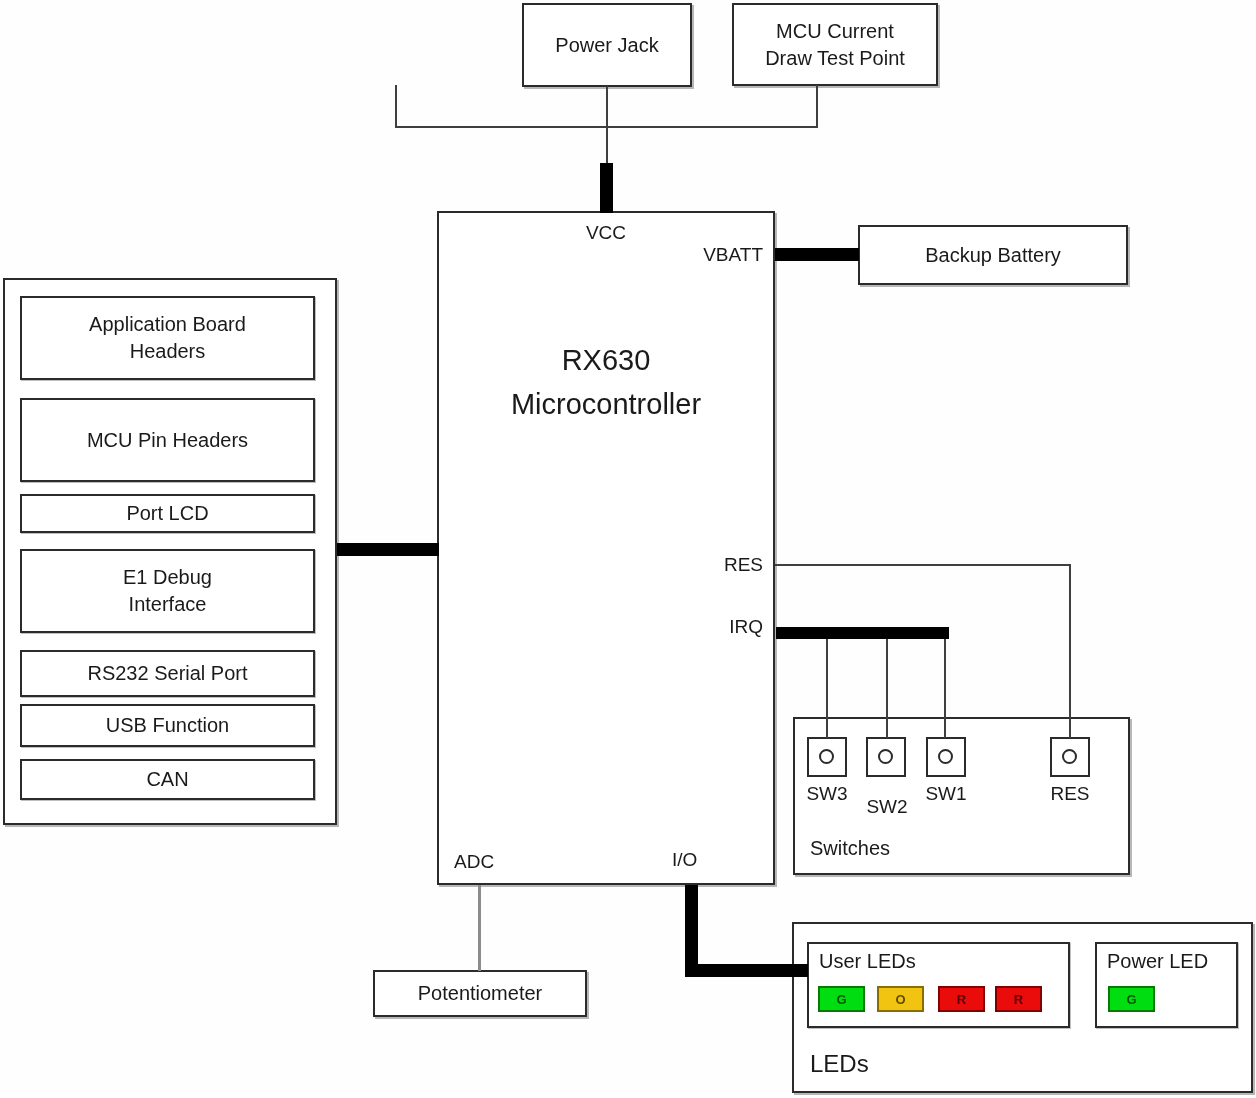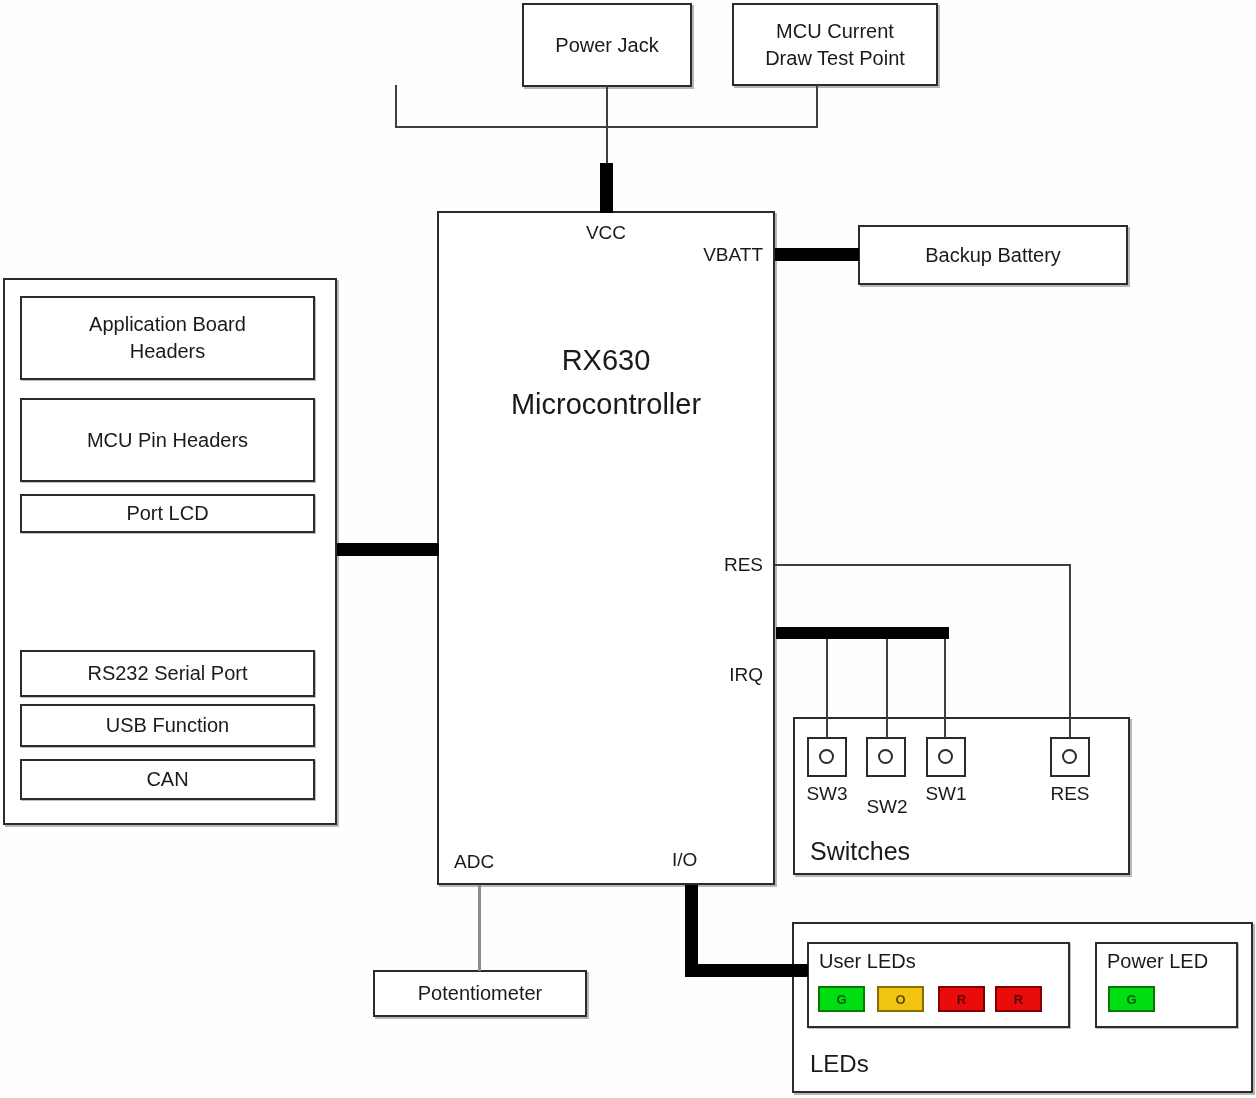--- a/index.html
+++ b/index.html
@@ -32,21 +32,21 @@
        box-sizing:border-box;z-index:2;}
   .lp-box{position:absolute;left:15px;width:295px;background:#ffffff;border:2px solid #2b2b2b;
        box-shadow:1px 1px 0 rgba(0,0,0,0.25);box-sizing:border-box;
        display:flex;align-items:center;justify-content:center;text-align:center;}
   
   .sw-square{position:absolute;width:40px;height:40px;background:#ffffff;
        border:2px solid #2b2b2b;box-sizing:border-box;z-index:6;}
   .sw-square .dot{position:absolute;left:10px;top:10px;width:15px;height:15px;
        border:2px solid #2b2b2b;border-radius:50%;background:#ffffff;box-sizing:border-box;}
   .sw-label{position:absolute;width:60px;text-align:center;font-size:19px;z-index:6;}
-  .section-title{position:absolute;font-size:25px;}
+  .section-title{position:absolute;font-size:20px;}
   
   .chip{position:absolute;width:47px;height:26px;border:2px solid;box-sizing:border-box;
        display:flex;align-items:center;justify-content:center;
        font-size:13px;font-weight:bold;color:rgba(0,0,0,0.62);z-index:6;}
   .sub-title{position:absolute;left:10px;top:6px;font-size:20px;}
 </style>
 </head>
 <body>
 
 <div class="stage">
@@ -64,40 +64,44 @@
   <div class="wire thin" style="left:395px;top:126px;width:423px;height:2px;"></div>
   <div class="wire thin" style="left:606px;top:86px;width:2px;height:78px;"></div>
   <div class="wire" style="left:600px;top:163px;width:13px;height:50px;"></div>
 
   <div class="mcu">
     <span class="pin" style="top:9px;left:0;right:0;text-align:center;">VCC</span>
     <span class="pin" style="top:31px;right:10px;">VBATT</span>
     <div class="mcu-title">RX630
 Microcontroller</div>
     <span class="pin" style="top:341px;right:10px;">RES</span>
-    <span class="pin" style="top:403px;right:10px;margin-top:48px;">IRQ</span>
+    <span class="pin" style="top:403px;right:10px;">IRQ</span>
     <span class="pin" style="top:638px;left:15px;">ADC</span>
     <span class="pin" style="top:636px;left:233px;">I/O</span>
   </div>
 
   <div class="wire" style="left:775px;top:248px;width:84px;height:13px;"></div>
   <div class="box" style="left:858px;top:225px;width:270px;height:60px;">
     <span class="lbl">Backup Battery</span>
   </div>
 
   <div class="left-panel">
     <div class="lp-box" style="top:16px;height:84px;">
       <span class="lbl">Application Board
 Headers</span>
     </div>
     <div class="lp-box" style="top:118px;height:84px;">
       <span class="lbl">MCU Pin Headers</span>
     </div>
     <div class="lp-box" style="top:214px;height:39px;">
       <span class="lbl">Port LCD</span>
+    </div>
+    <div class="lp-box" style="top:269px;height:84px;">
+      <span class="lbl">E1 Debug
+Interface</span>
     </div>
     <div class="lp-box" style="top:370px;height:47px;">
       <span class="lbl">RS232 Serial Port</span>
     </div>
     <div class="lp-box" style="top:424px;height:43px;">
       <span class="lbl">USB Function</span>
     </div>
     <div class="lp-box" style="top:479px;height:41px;">
       <span class="lbl">CAN</span>
     </div>

